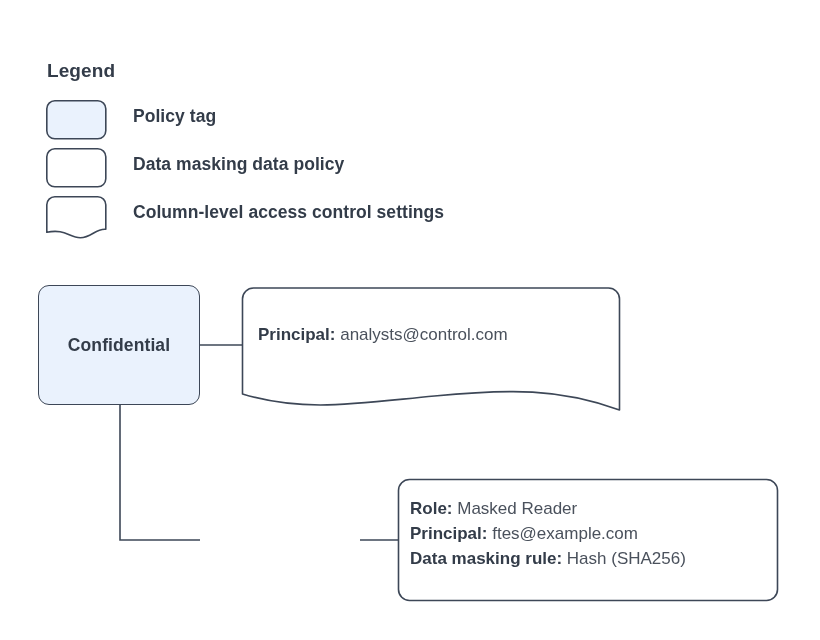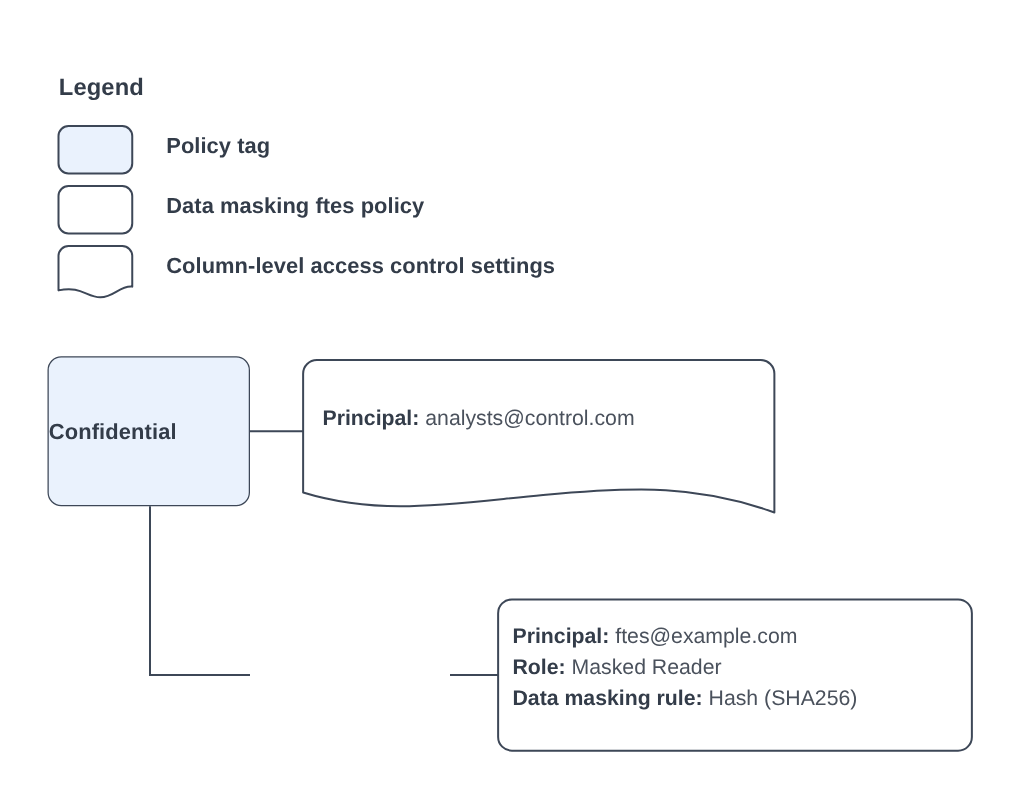--- a/index.html
+++ b/index.html
@@ -54,20 +54,21 @@
   .legend-label.r0 { top: 106px; }
   .legend-label.r1 { top: 154px; }
   .legend-label.r2 { top: 202px; }
 
   
   .node {
     position: absolute;
     box-sizing: border-box;
     display: flex;
     align-items: center;
+    justify-content: center;
     border: 1.6px solid #3d4757;
     border-radius: 11px;
     background: #eaf2fd;
     font-size: 17.5px;
     font-weight: bold;
     color: #333c49;
     letter-spacing: 0.1px;
   }
   #node-confidential {
     left: 38px;
@@ -133,44 +134,44 @@
              c -75 7 -130 17 -192 -2
              z" fill="#ffffff" stroke="#3d4757" stroke-width="1.6" stroke-linejoin="round"></path>
 
     <rect x="398.5" y="479.5" width="379" height="121" rx="11" ry="11" fill="#ffffff" stroke="#3d4757" stroke-width="1.6"></rect>
   </svg>
 
   <div class="legend-title">Legend</div>
 
   <div class="legend-label r0">Policy tag</div>
 
-  <div class="legend-label r1">Data masking ftes policy</div>
+  <div class="legend-label r1">Data masking data policy</div>
 
   <div class="legend-label r2">Column-level access control settings</div>
 
   <div class="node" id="node-confidential">
     <span>Confidential</span>
   </div>
 
 
   <div class="callout-text" id="callout1-text">
     <span class="callout-line">
       <b>Principal:</b>
       <span>analysts@control.com</span>
     </span>
   </div>
 
   <div class="callout-text" id="callout2-text">
     <span class="callout-line">
+      <b>Role:</b>
+      <span>Masked Reader</span>
+    </span>
+    <span class="callout-line">
       <b>Principal:</b>
       <span>ftes@example.com</span>
-    </span>
-    <span class="callout-line">
-      <b>Role:</b>
-      <span>Masked Reader</span>
     </span>
     <span class="callout-line">
       <b>Data masking rule:</b>
       <span>Hash (SHA256)</span>
     </span>
   </div>
 
 </div>
 
 </body></html>

